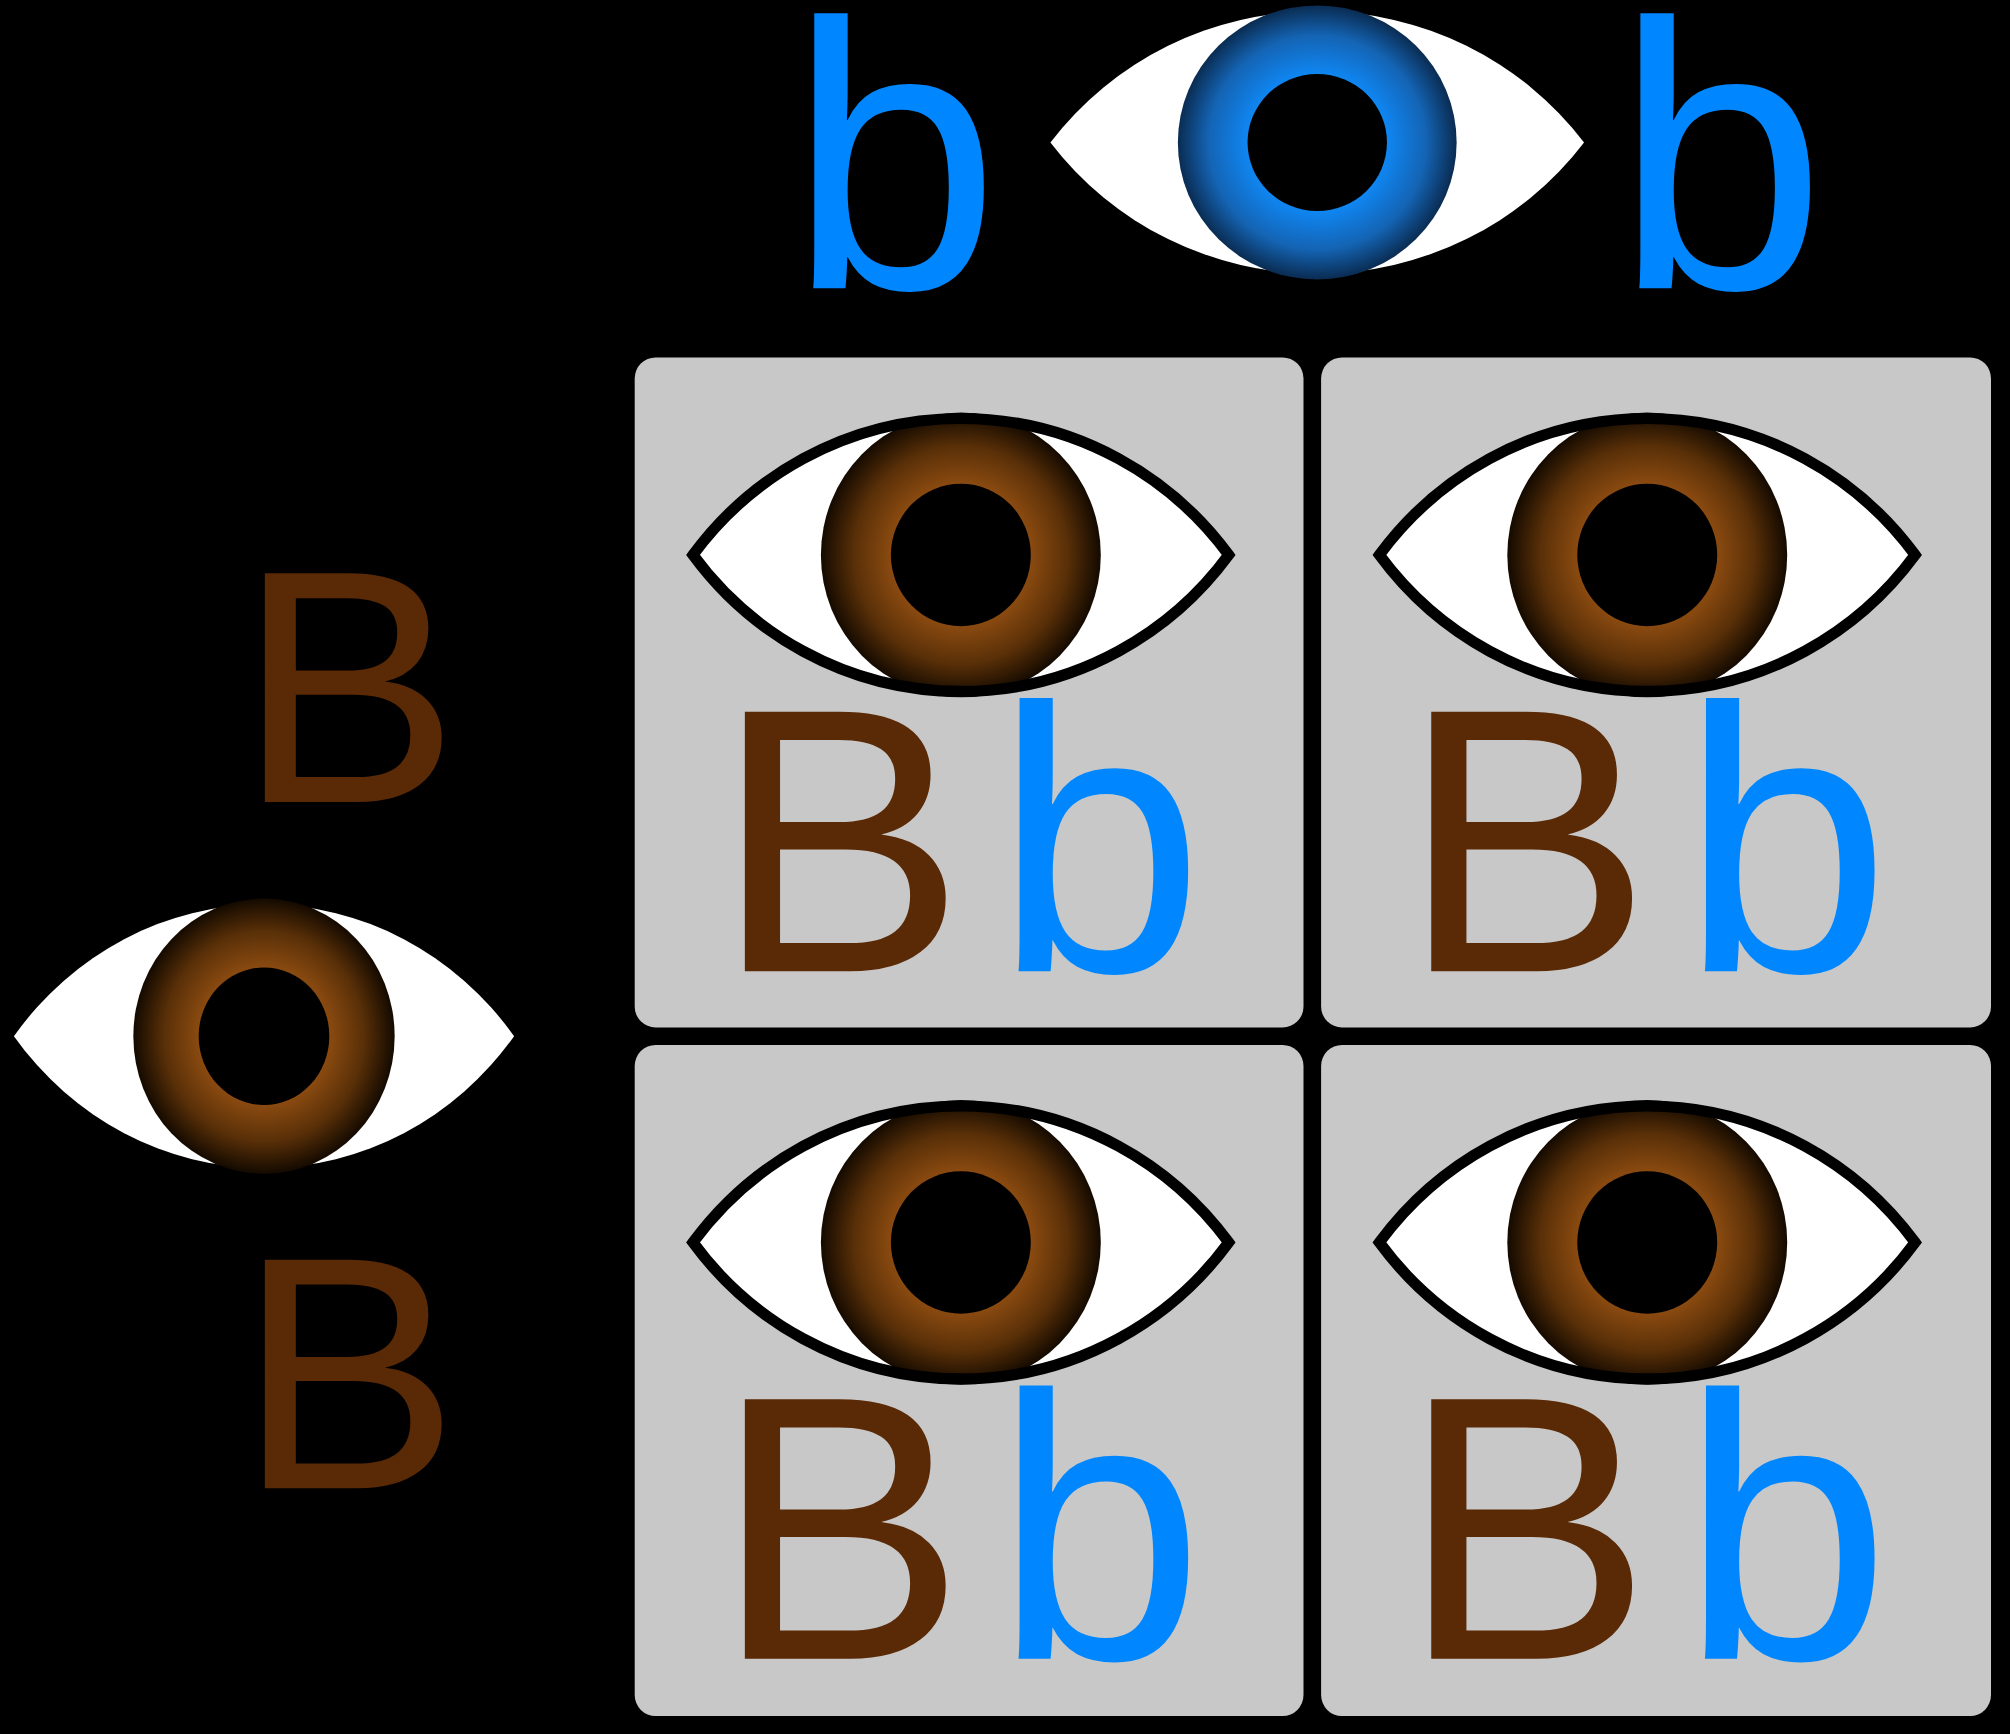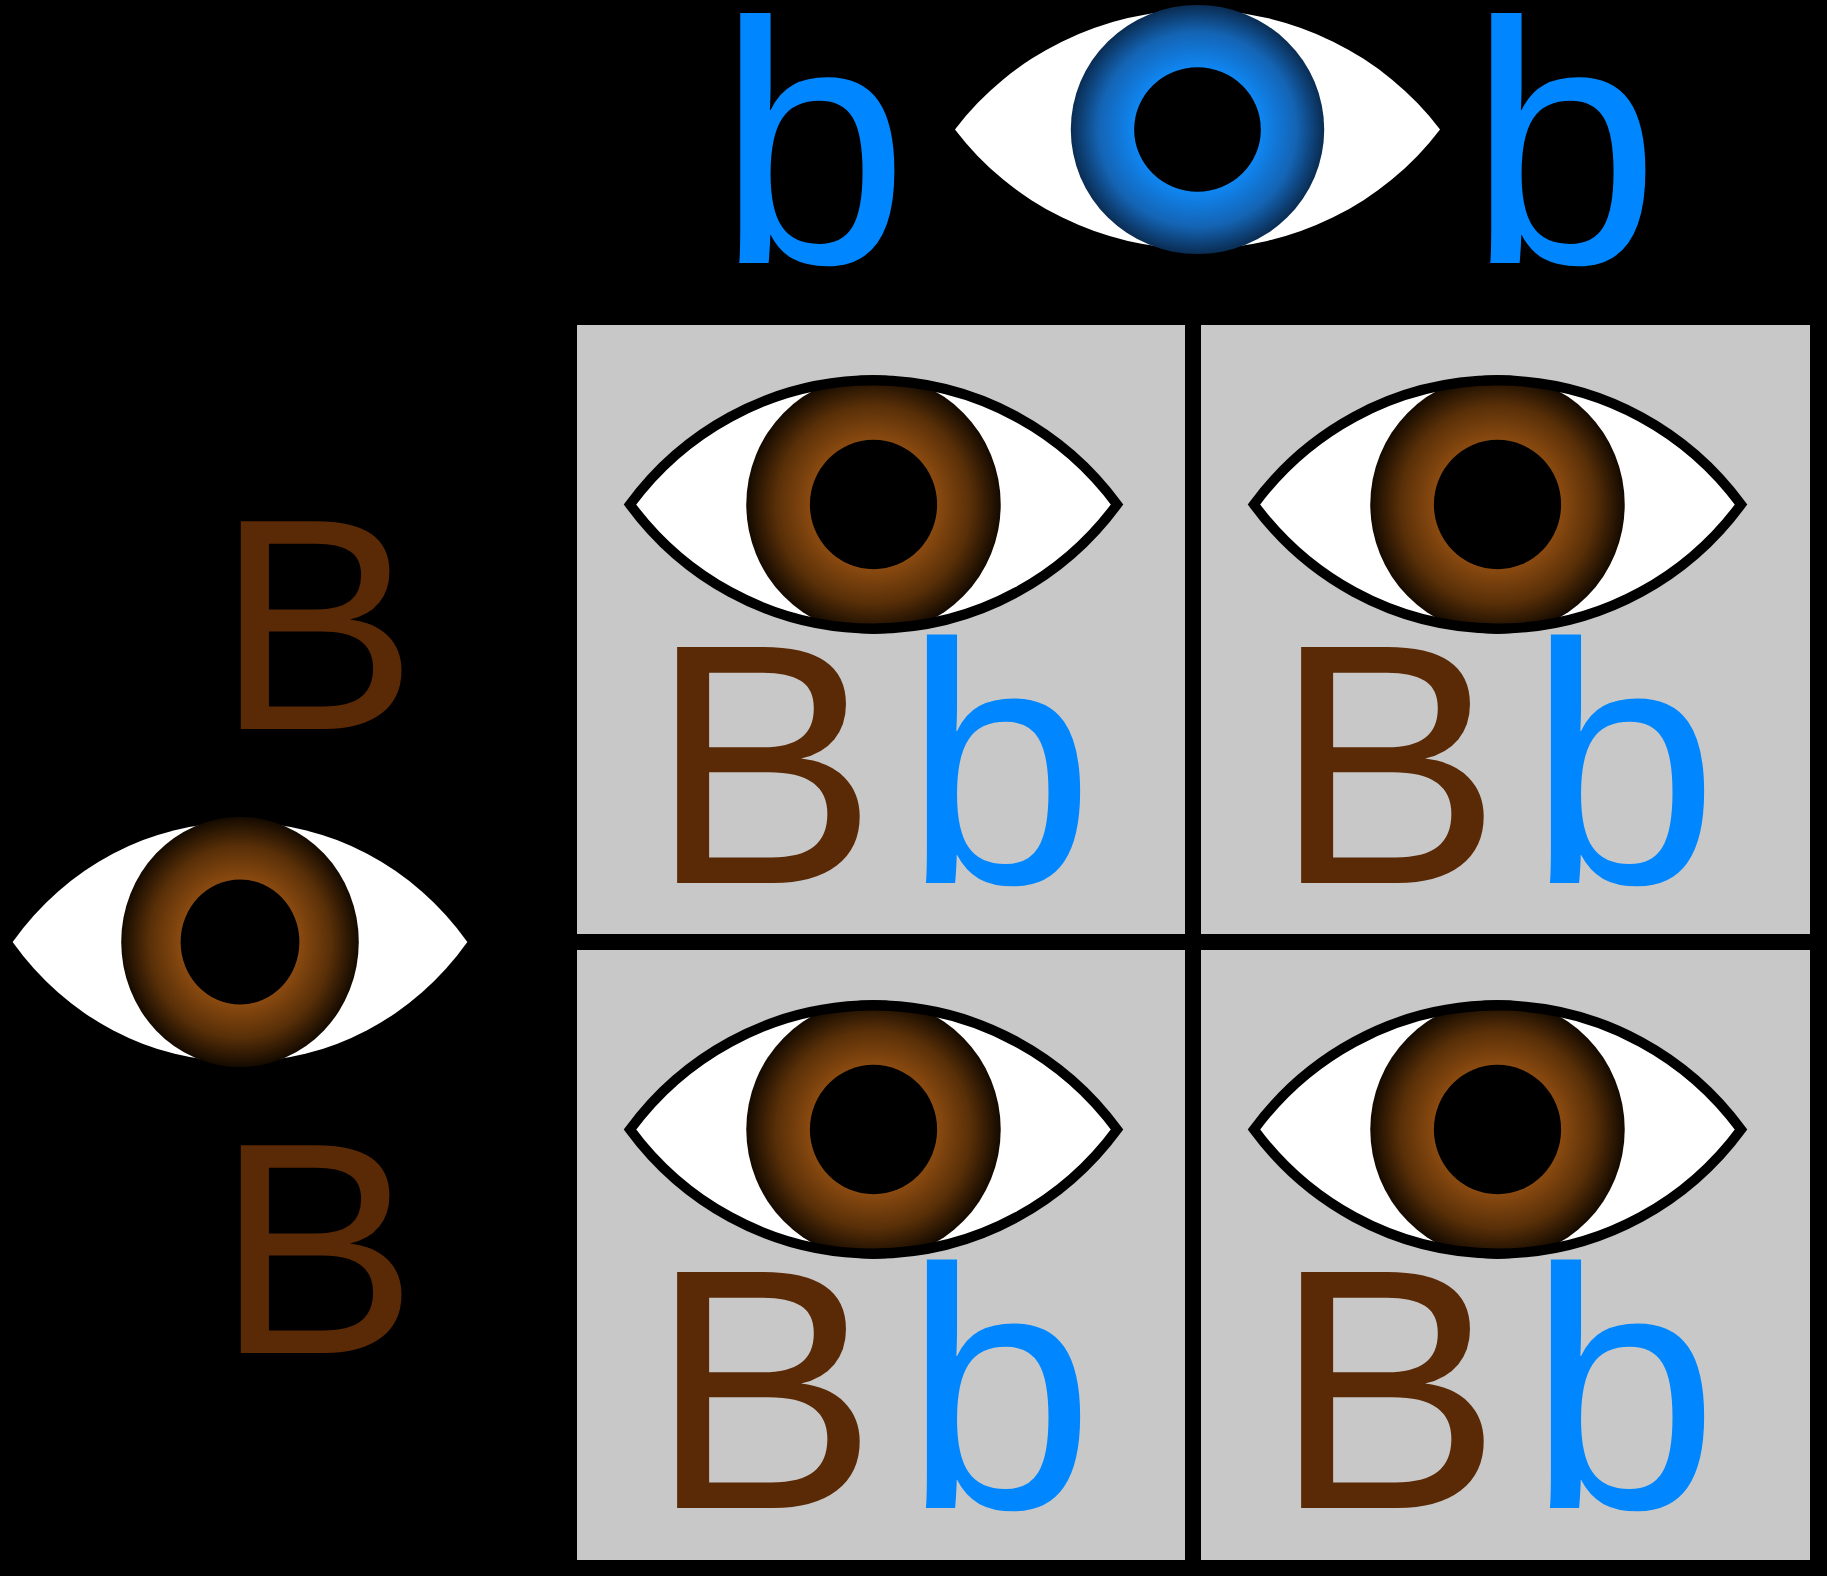--- a/index.html
+++ b/index.html
@@ -11,21 +11,21 @@
   .allele-top{font-size:345px;top:-29px;}
   .allele-left{font-size:302px;left:216px;}
   .eye{position:absolute;overflow:visible;}
   .eye-top{left:950px;top:2px;width:495px;height:255px;}
   .eye-left{left:8px;top:814px;width:464px;height:256px;}
   .punnett{
     position:absolute;left:577px;top:325px;width:1233px;height:1235px;
     display:grid;grid-template-columns:608px 609px;grid-template-rows:609px 610px;
     gap:16px;background:#000;
   }
-  .cell{position:relative;}
+  .cell{position:relative;border-radius:19px;}
   .cell-eye{left:48px;top:47px;width:497px;height:265px;}
   .genotype{position:absolute;left:72px;top:268px;line-height:1;font-size:343px;letter-spacing:26px;white-space:pre;}
   .hidden-defs{position:absolute;width:0;height:0;}
 </style>
 </head>
 <body>
 
 <svg class="hidden-defs" aria-hidden="true">
   <defs>
     <radialGradient id="irisBrown" cx="50%" cy="50%" r="50%">

